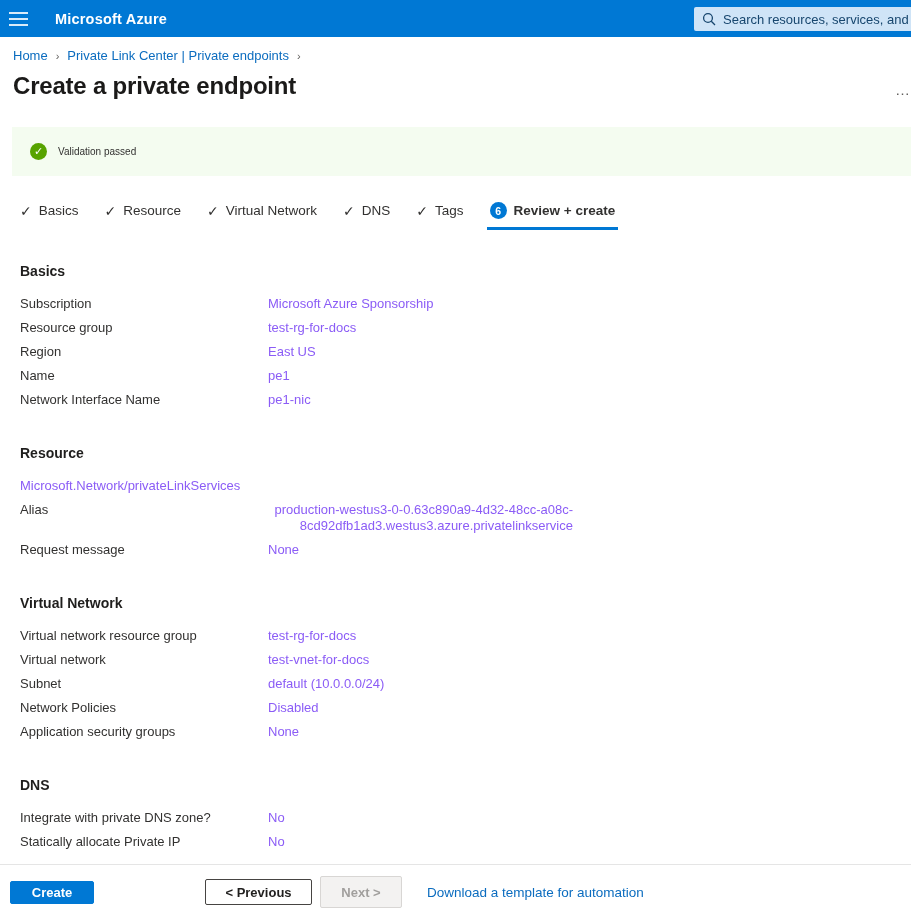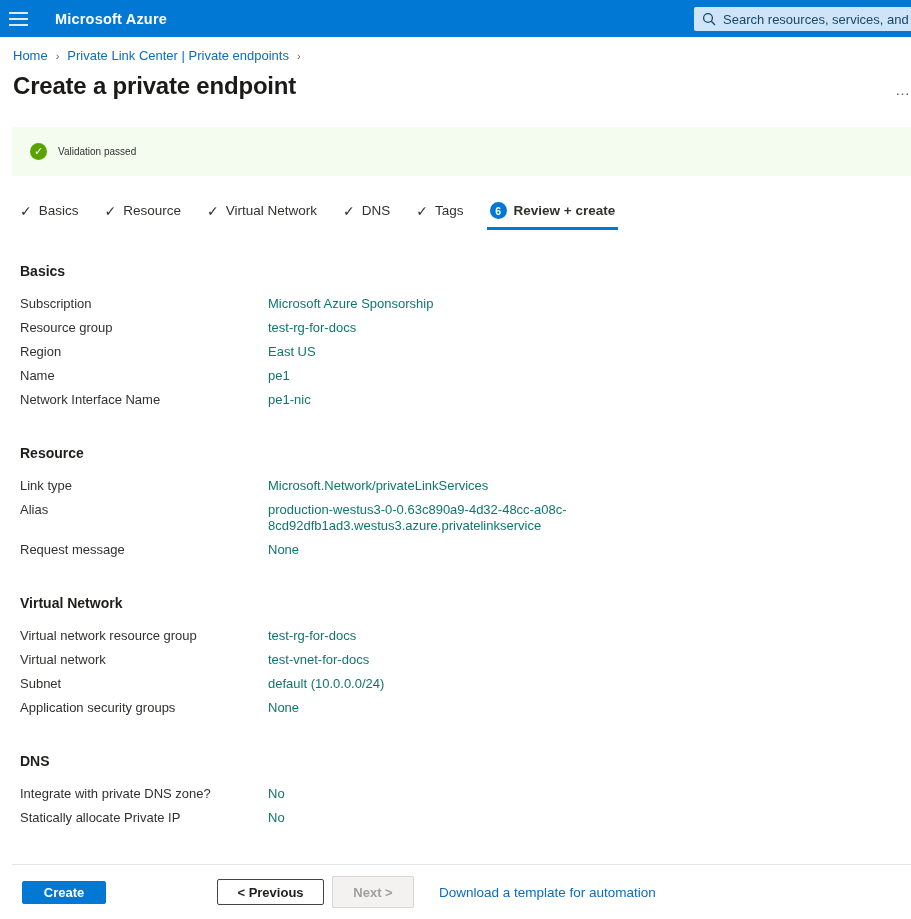--- a/index.html
+++ b/index.html
@@ -46,25 +46,25 @@
   .badge { width:17px; height:17px; border-radius:50%; background:#0078d4; color:#fff; font-size:10.5px;
            font-weight:600; display:flex; align-items:center; justify-content:center; flex:0 0 auto; }
 
   
   main { padding-left:20px; }
   .section { margin-top:33px; }
   .section + .section { margin-top:37px; }
   .section h2 { font-size:14px; font-weight:700; color:#1f1e1d; margin-bottom:17px; }
   .row { display:flex; font-size:13px; margin-bottom:8px; line-height:16px; }
   .row .label { width:248px; flex:0 0 auto; color:#323130; }
-  .row .value { max-width:305px; overflow-wrap:anywhere; color:#0f766e; }
+  .row .value { max-width:305px; overflow-wrap:anywhere; color:#8b5cf6;text-align:right; }
 
   
   footer { position:absolute; left:0; right:0; bottom:0; height:55px; background:#fff;
-           border-top:1px solid #e5e5e5; display:flex; align-items:center;margin-left:12px; }
+           border-top:1px solid #e5e5e5; display:flex; align-items:center; }
   footer button { font-family:inherit; font-size:13px; font-weight:600; border-radius:2px; cursor:pointer; }
   .create-btn { margin-left:10px; width:84px; height:23px; background:#0078d4; border:1px solid #0078d4; color:#fff; }
   .prev-btn { margin-left:111px; width:107px; height:26px; background:#fff; border:1px solid #464442; color:#201f1e; }
   .next-btn { margin-left:8px; width:82px; height:32px; background:#f3f2f1; border:1px solid #d8d6d4;
               color:#a19f9d; cursor:default; }
   .download-link { margin-left:25px; font-size:13.5px; color:#0b6cbf; text-decoration:none; cursor:pointer; }
 </style>
 </head>
 <body>
 
@@ -150,21 +150,20 @@
     </div>
     <div class="row">
       <span class="label">Network Interface Name</span>
       <span class="value">pe1-nic</span>
     </div>
   </div>
 
   <div class="section">
     <h2>Resource</h2>
     <div class="row">
-      <span class="label">Link type</span>
       <span class="value">Microsoft.Network/privateLinkServices</span>
     </div>
     <div class="row">
       <span class="label">Alias</span>
       <span class="value">production-westus3-0-0.63c890a9-4d32-48cc-a08c-8cd92dfb1ad3.westus3.azure.privatelinkservice</span>
     </div>
     <div class="row">
       <span class="label">Request message</span>
       <span class="value">None</span>
     </div>
@@ -176,20 +175,24 @@
       <span class="label">Virtual network resource group</span>
       <span class="value">test-rg-for-docs</span>
     </div>
     <div class="row">
       <span class="label">Virtual network</span>
       <span class="value">test-vnet-for-docs</span>
     </div>
     <div class="row">
       <span class="label">Subnet</span>
       <span class="value">default (10.0.0.0/24)</span>
+    </div>
+    <div class="row">
+      <span class="label">Network Policies</span>
+      <span class="value">Disabled</span>
     </div>
     <div class="row">
       <span class="label">Application security groups</span>
       <span class="value">None</span>
     </div>
   </div>
 
   <div class="section">
     <h2>DNS</h2>
     <div class="row">

